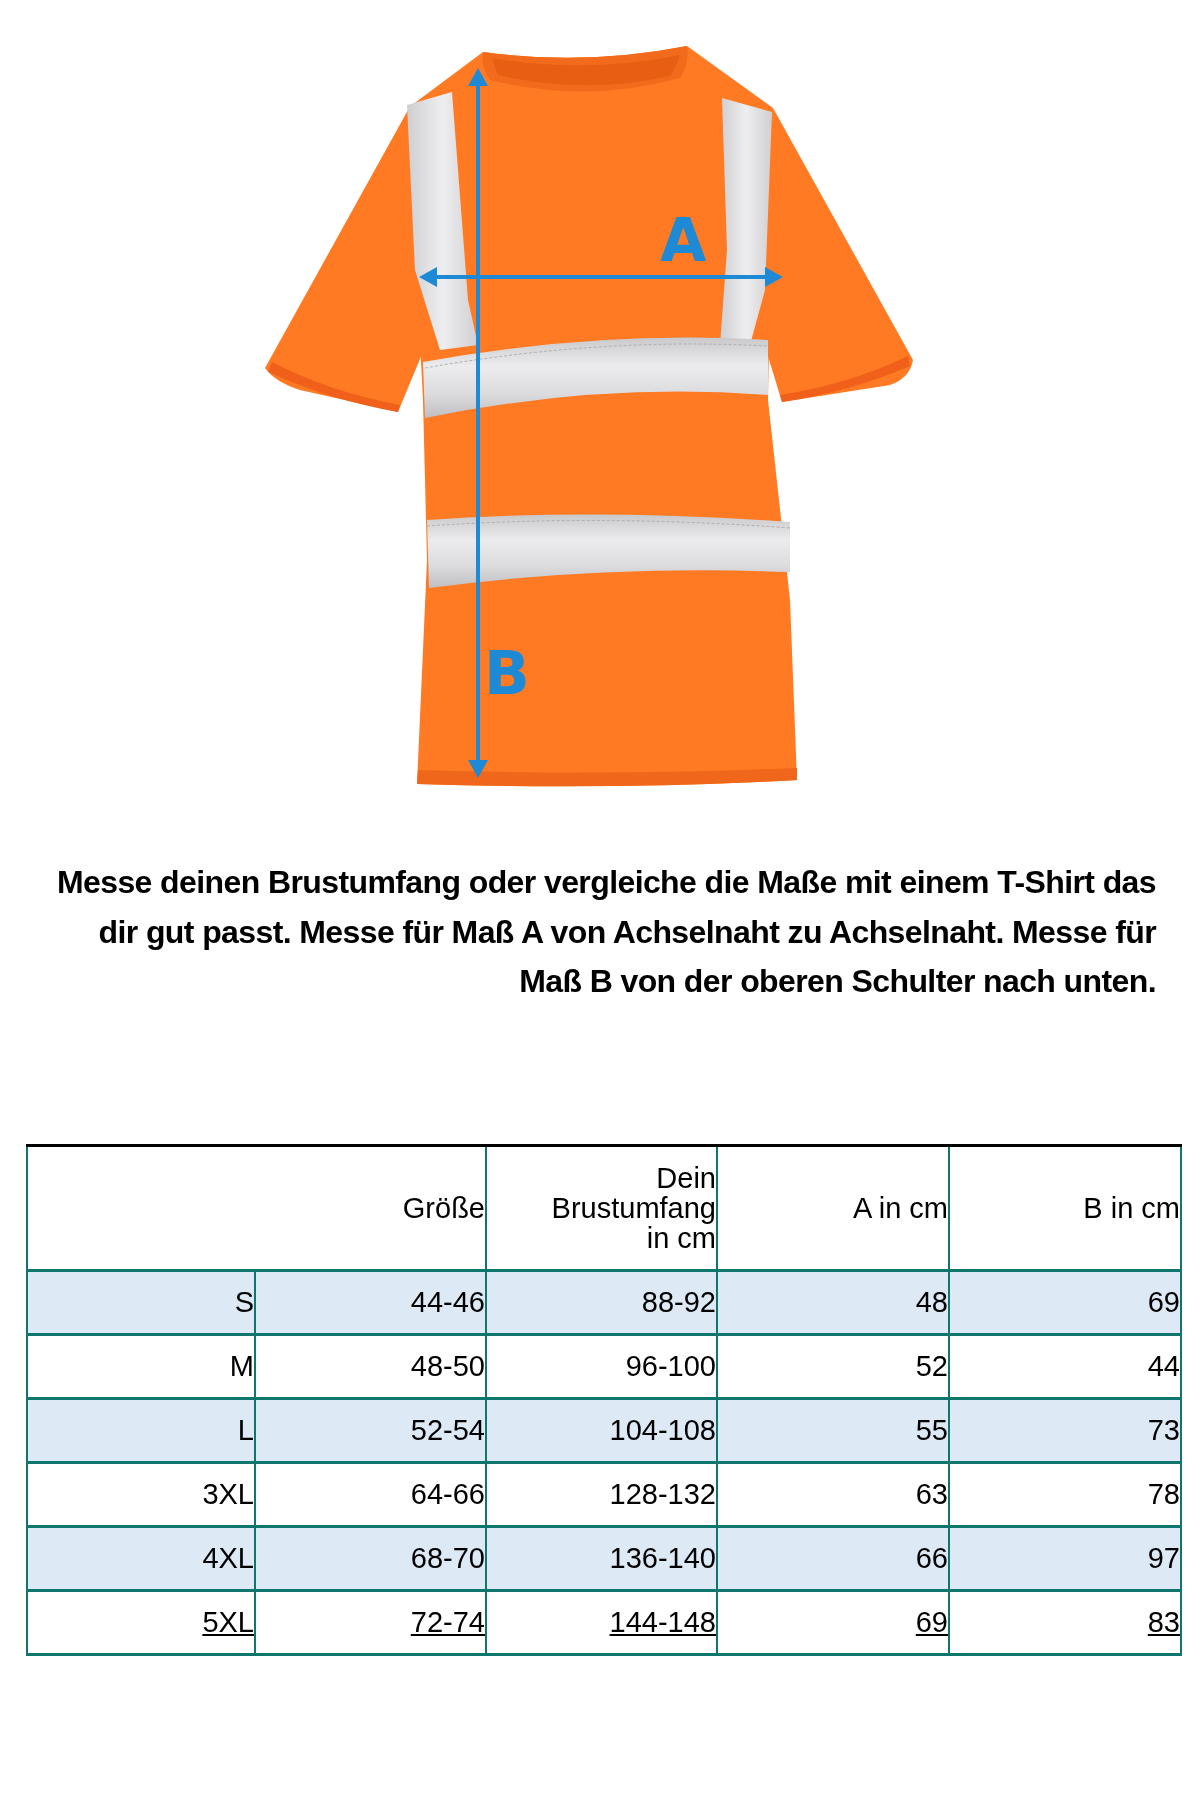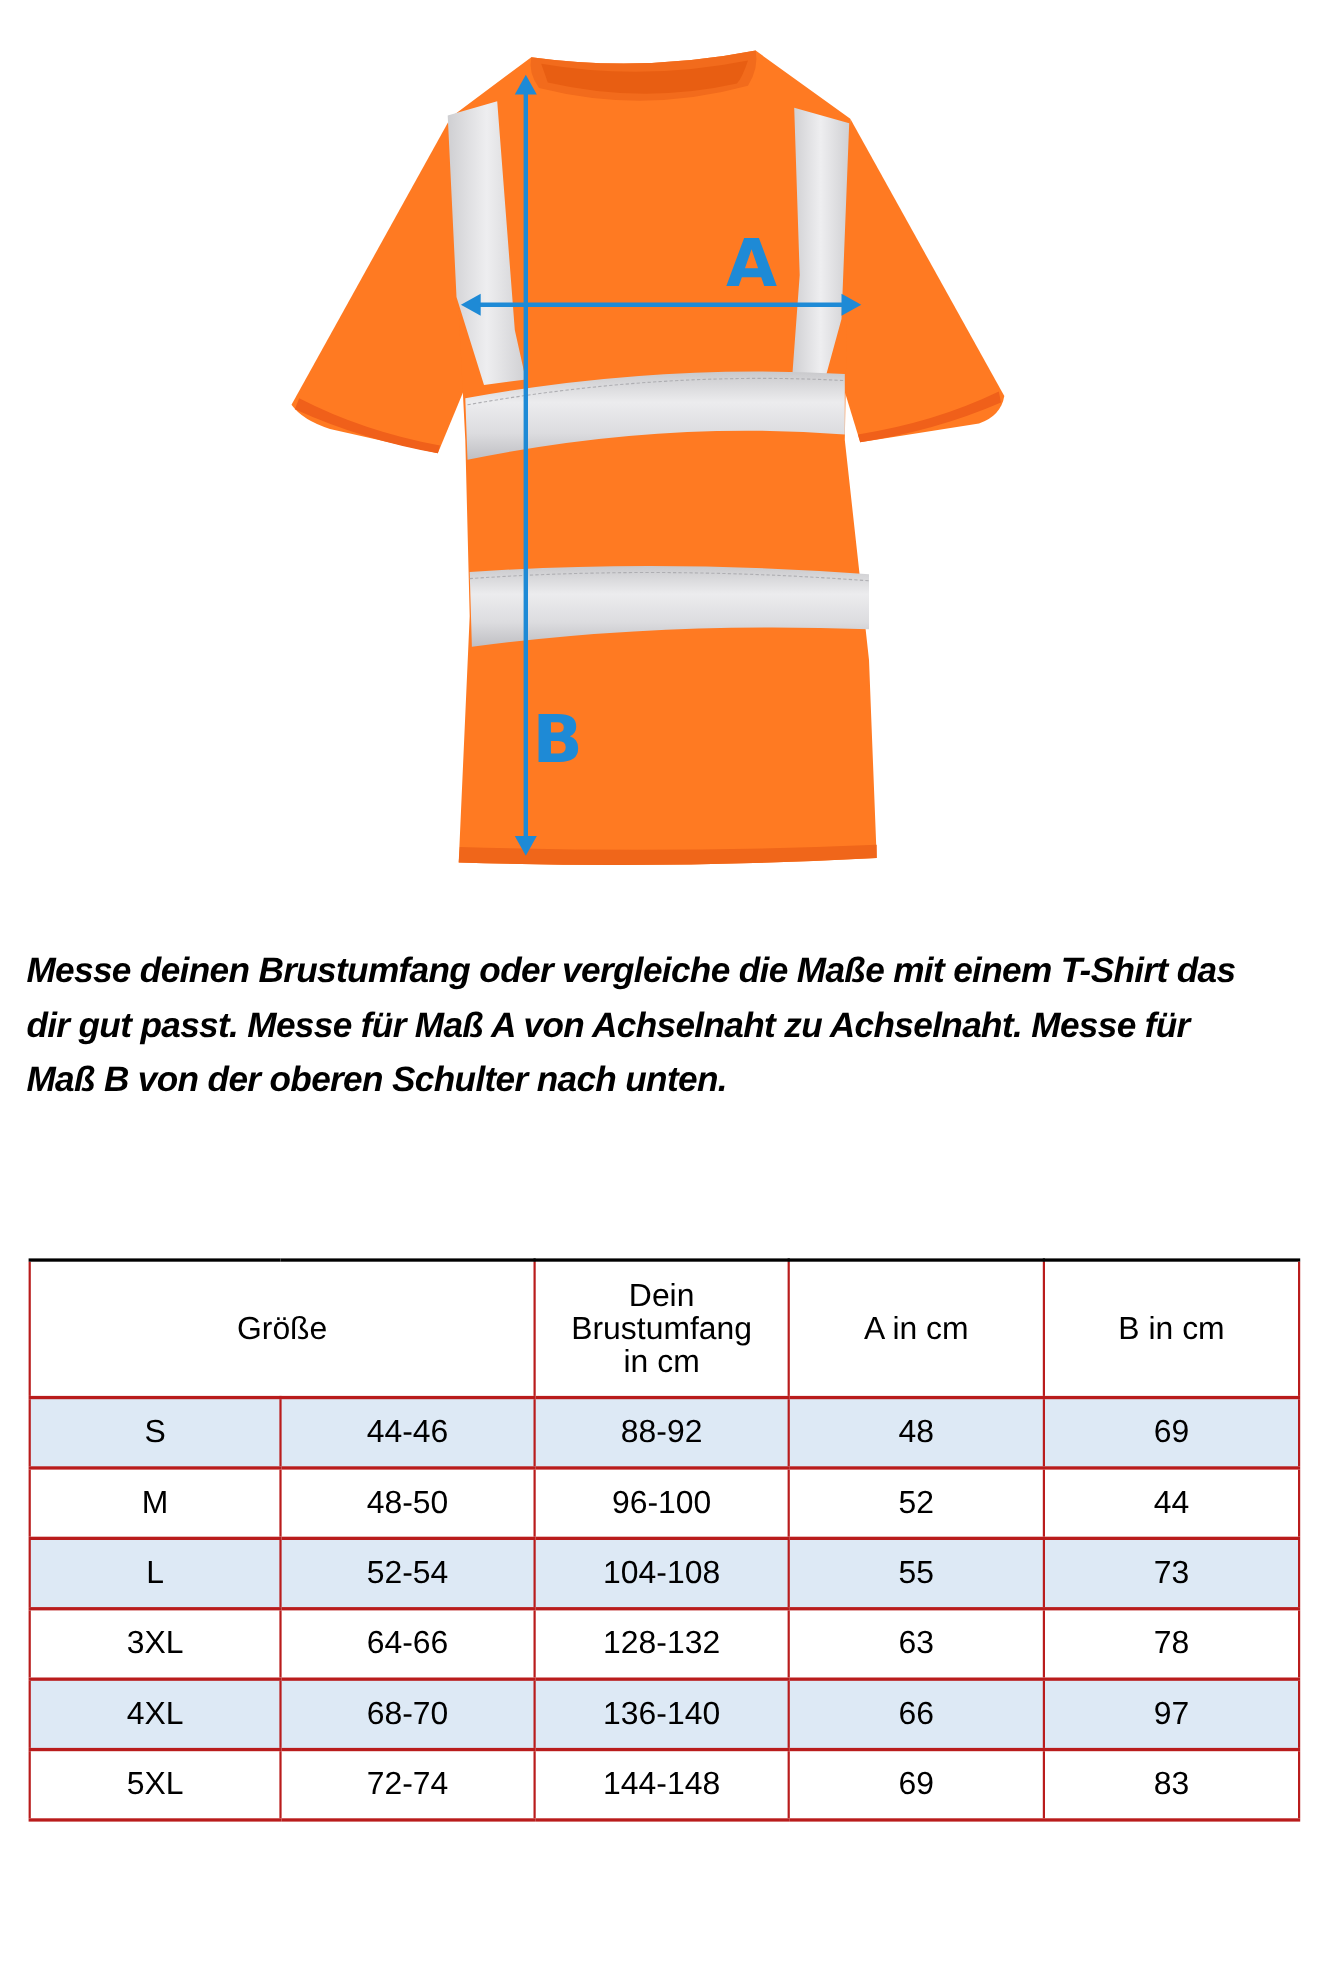--- a/index.html
+++ b/index.html
@@ -1,28 +1,28 @@
 <!DOCTYPE html>
 <html><head>
 <meta charset="utf-8">
 <style>
   html,body{margin:0;padding:0;background:#ffffff;}
   body{width:1200px;height:1800px;position:relative;overflow:hidden;font-family:"Liberation Sans","DejaVu Sans",sans-serif;color:#000;}
   #figure{position:absolute;left:0;top:0;width:1200px;height:820px;}
   #figure svg{position:absolute;left:0;top:0;}
   .label-letter{position:absolute;color:#1e8ad6;font-weight:bold;font-family:"DejaVu Sans",sans-serif;line-height:1;}
-  #desc{position:absolute;left:24px;width:1120px;top:858px;text-align:left;font-weight:bold;font-size:32px;line-height:49.5px;letter-spacing:-0.6px;font-style:italic;}
+  #desc{position:absolute;left:36px;width:1120px;top:858px;text-align:right;font-weight:bold;font-size:32px;line-height:49.5px;letter-spacing:-0.6px;}
   #size-table{position:absolute;left:26px;top:1144px;width:1154px;border-collapse:collapse;table-layout:fixed;font-size:29px;}
-  #size-table td,#size-table th{border:2px solid #b91c1c;text-align:center;vertical-align:middle;font-weight:normal;padding:0;}
+  #size-table td,#size-table th{border:2px solid #0f766e;text-align:right;vertical-align:middle;font-weight:normal;padding:0;}
   #size-table thead th{height:122px;line-height:30px;background:#fff;}
   #size-table tbody td{height:61px;}
   #size-table thead tr th{border-bottom-width:3px;}
   #size-table tbody tr td{border-top-width:3px;}
   #size-table tbody tr.shaded td{background:#dde9f5;}
-  #size-table tbody tr:last-child td{border-bottom-width:3px;}
+  #size-table tbody tr:last-child td{border-bottom-width:3px;text-decoration:underline;}
   #size-table{border-top:3px solid #000;}
 </style>
 </head>
 <body>
 
 <div id="figure">
   <svg width="1200" height="820" viewBox="0 0 1200 820">
     <defs>
       <linearGradient id="refl" x1="0" y1="0" x2="0" y2="1">
         <stop offset="0" stop-color="#c9c9cc"></stop>

